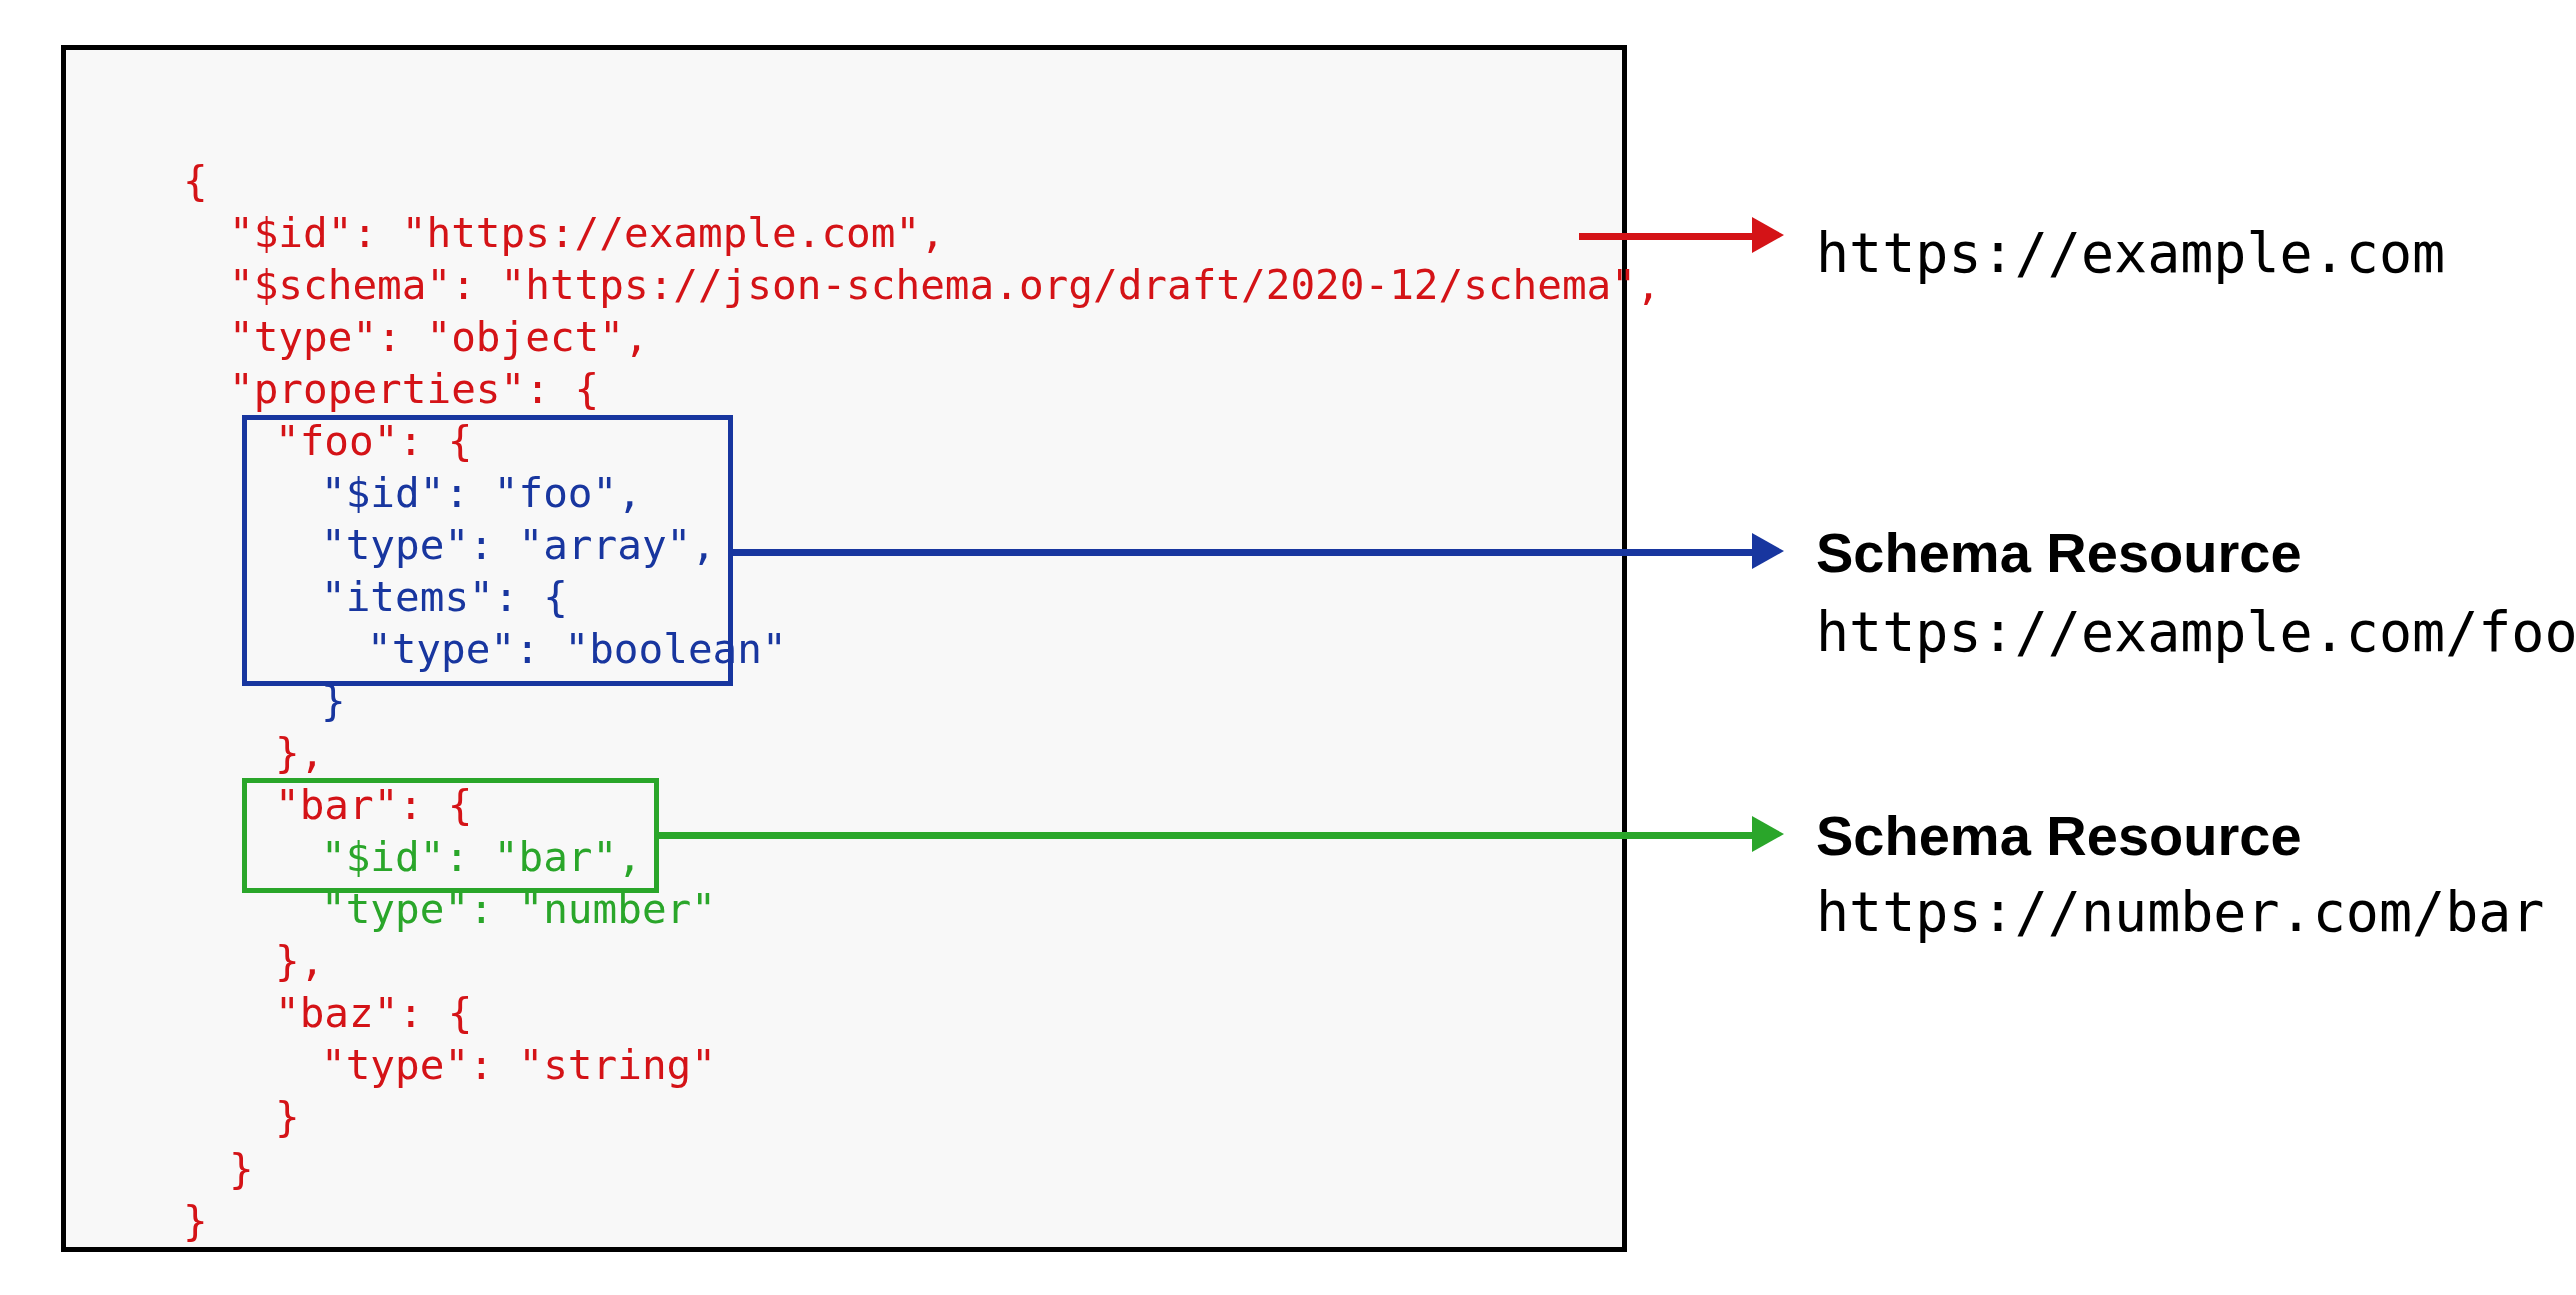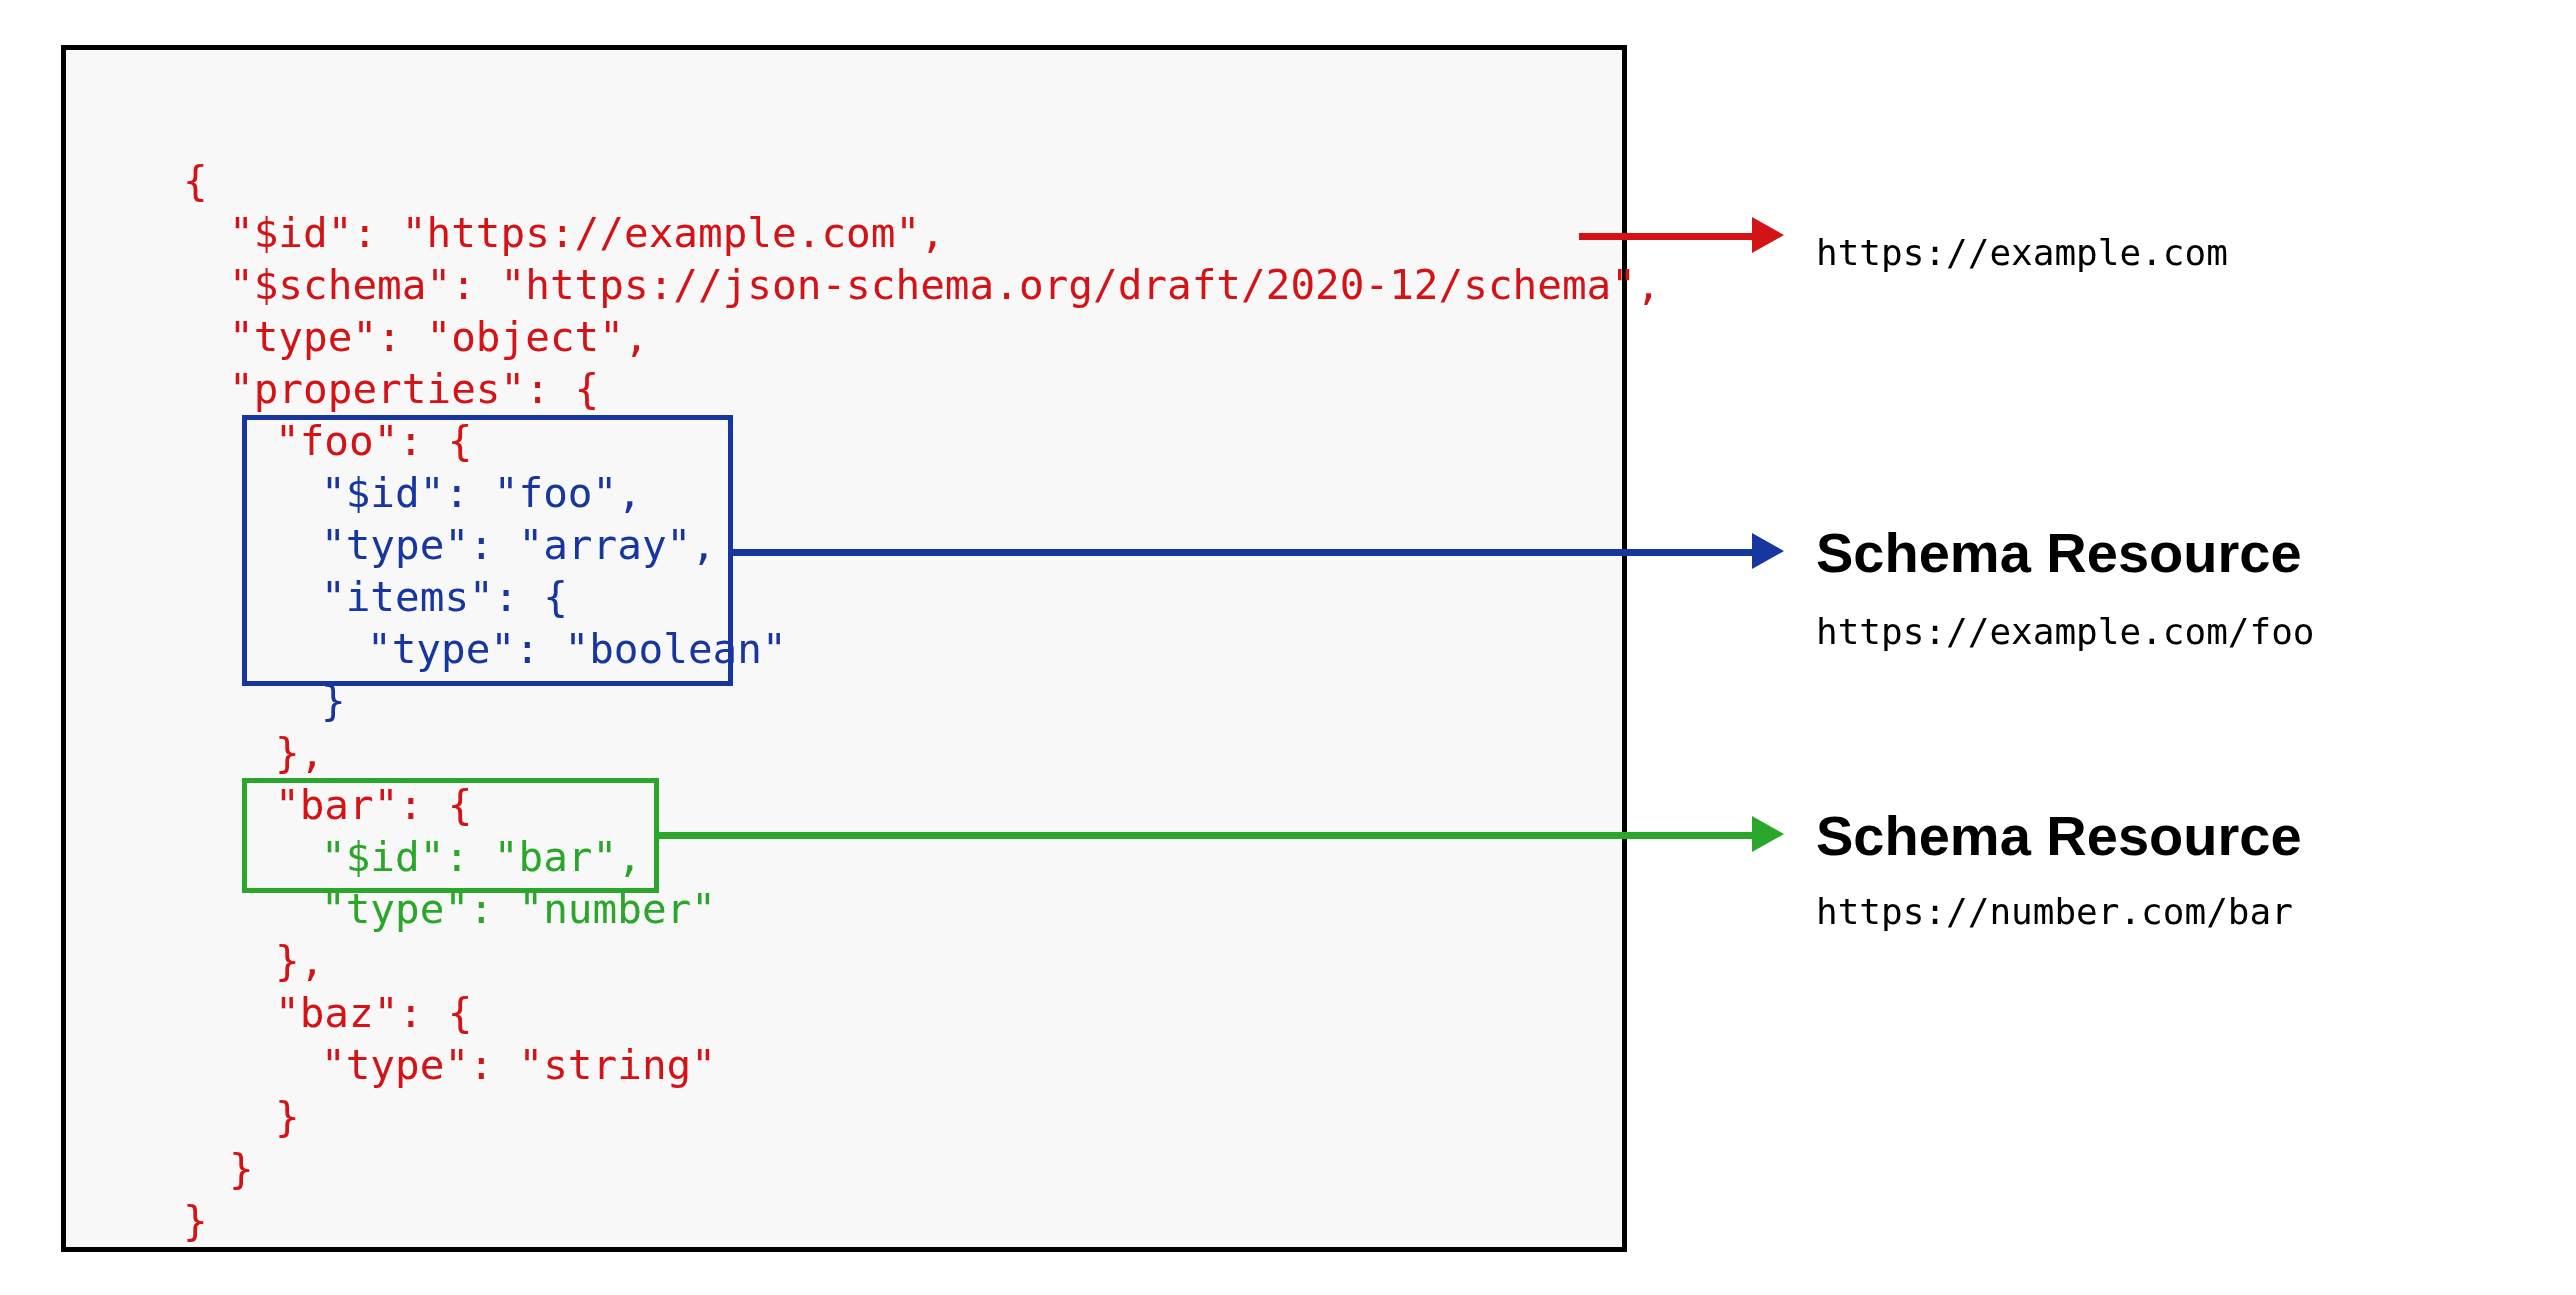--- a/index.html
+++ b/index.html
@@ -57,21 +57,21 @@
   #arrow-bar   .head{left:1752px;}
 
   
   .annot{position:absolute;left:1816px;}
   .annot .title{
     font-family:"Liberation Sans",sans-serif;font-weight:700;
     font-size:56px;line-height:58px;color:var(--ink);white-space:nowrap;
   }
   .annot .url{
     font-family:"DejaVu Sans Mono",monospace;
-    font-size:36px;line-height:50px;color:var(--ink);white-space:nowrap;
+    font-size:55px;line-height:50px;color:var(--ink);white-space:nowrap;
   }
   #annot-root{top:208px;} #annot-root .url{margin-top:20px;}
   #annot-foo {top:524px;} #annot-foo  .url{margin-top:25px;}
   #annot-bar {top:807px;} #annot-bar .url{margin-top:21.6px;}
 </style>
 </head>
 <body>
 
 <div class="canvas">
 

